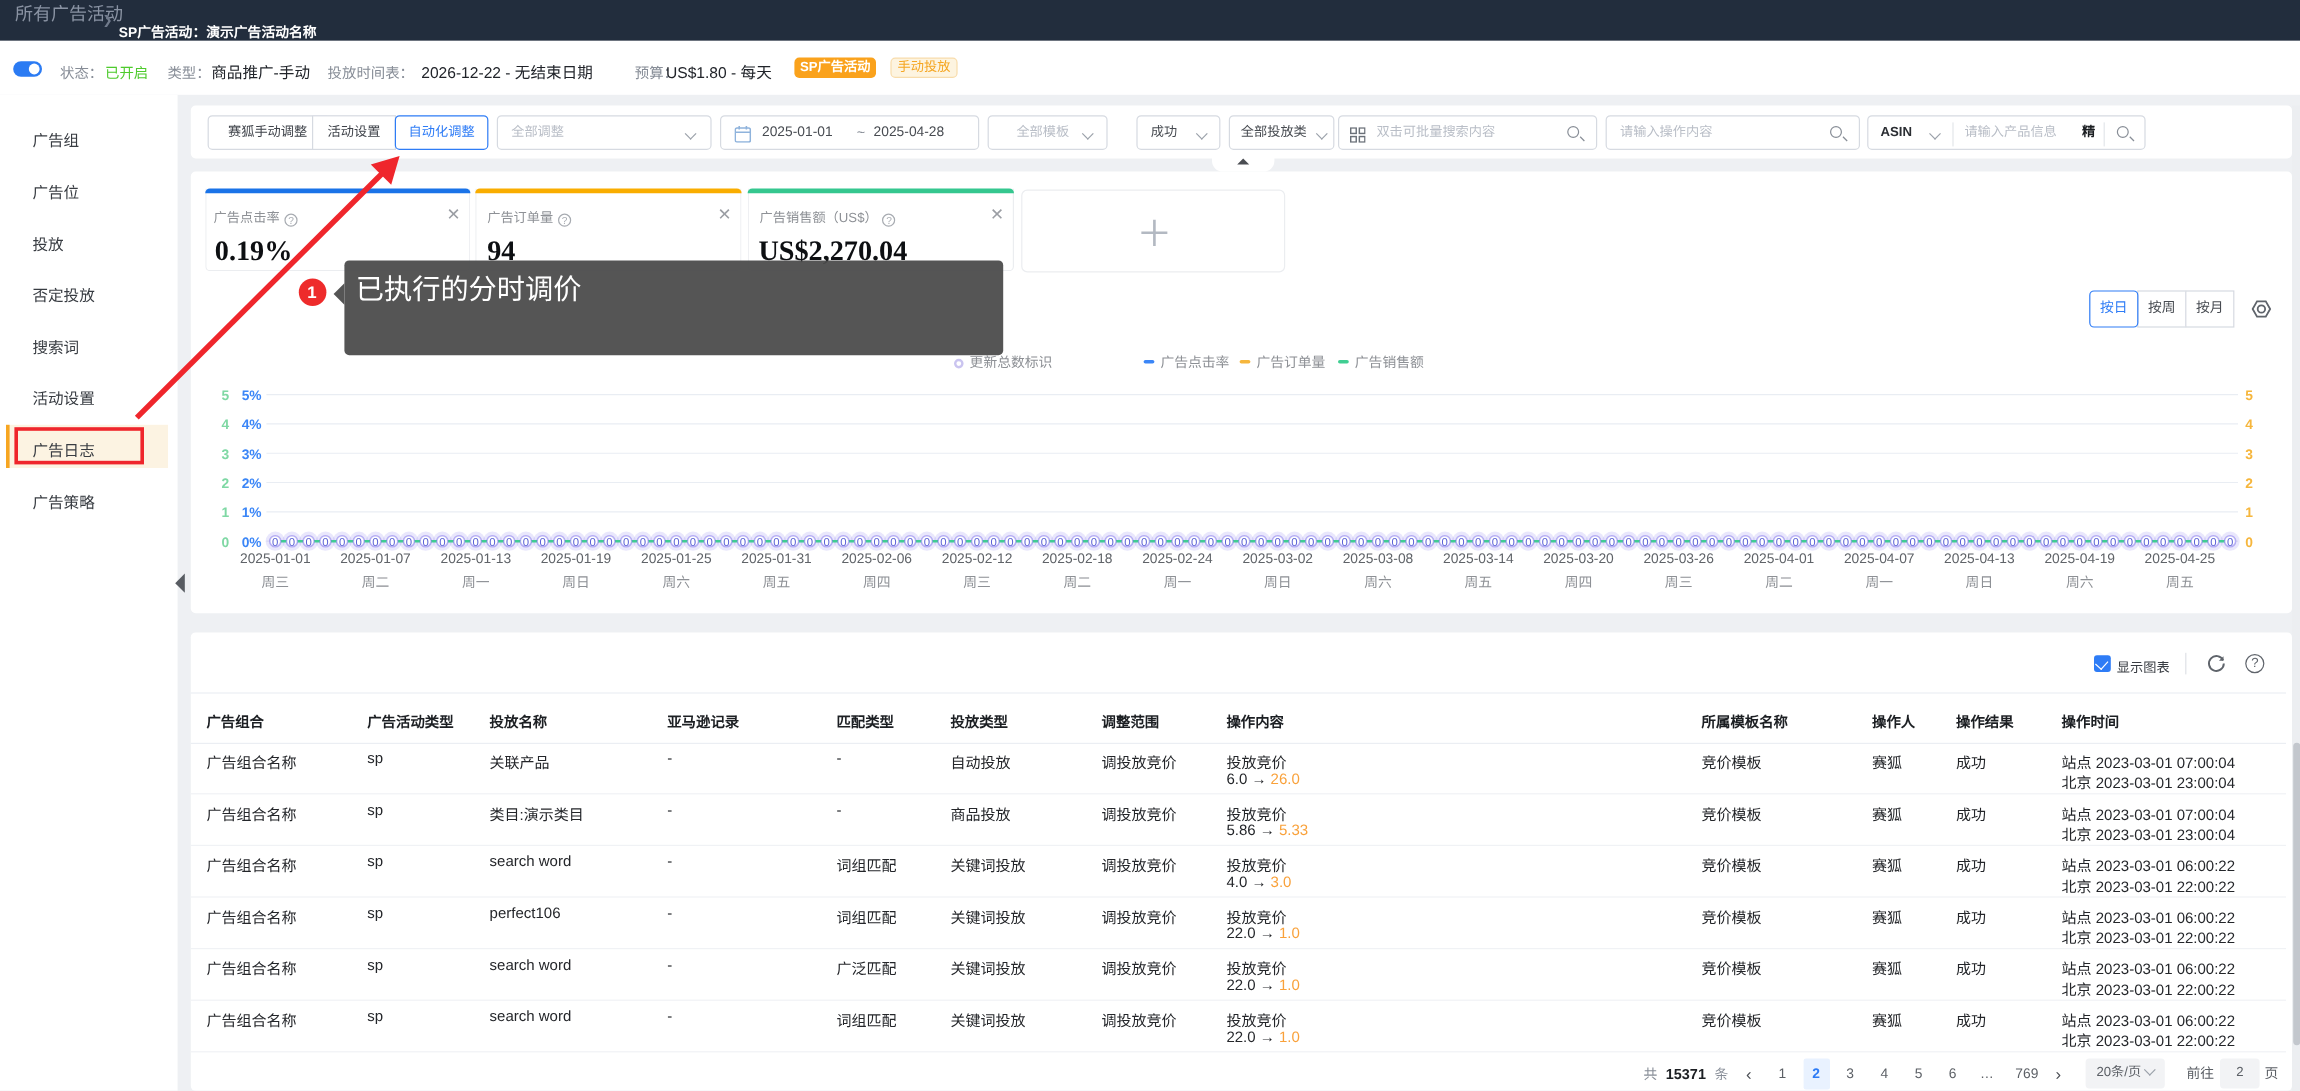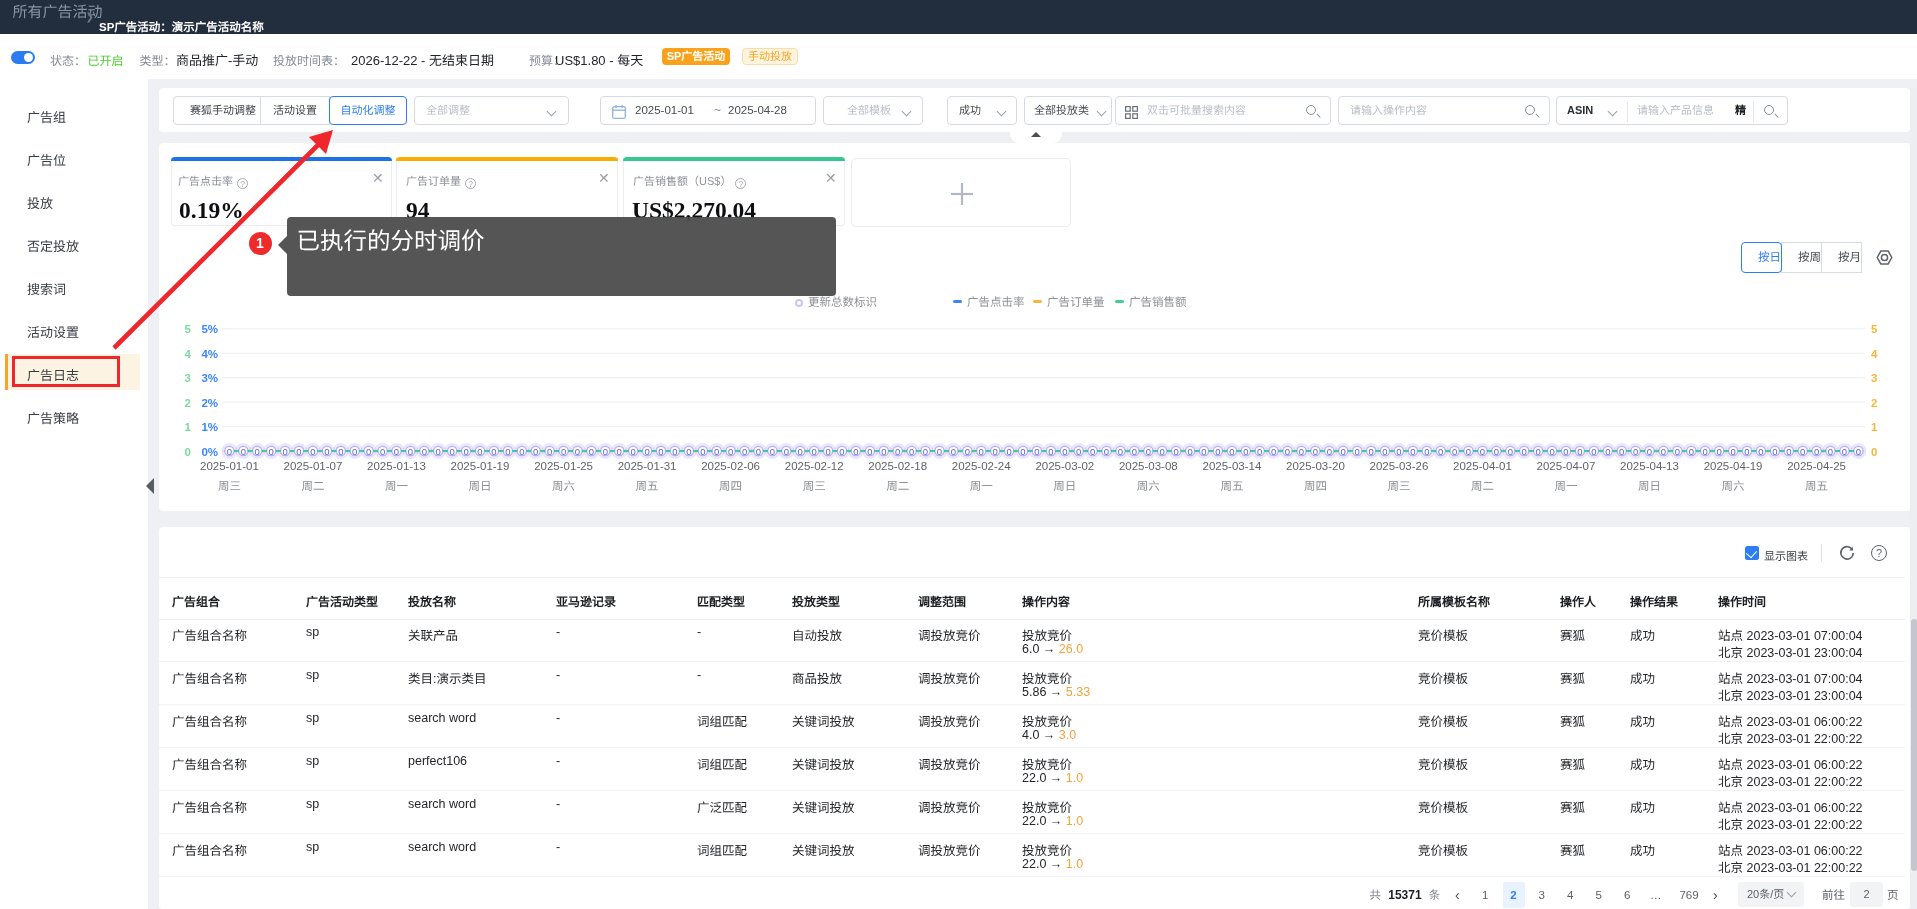--- a/index.html
+++ b/index.html
@@ -35,21 +35,21 @@
 .tab{position:absolute;left:1010px;top:126px;width:52px;height:16.5px;background:#fff;border-radius:0 0 9px 9px;z-index:3}
 .tab:after{content:"";position:absolute;left:21px;top:6px;border-left:5px solid transparent;border-right:5px solid transparent;border-bottom:5px solid #4a4d52}
 
 .mcard{position:absolute;top:157.3px;height:68.5px;background:#fff;border:1px solid #ebedf0;border-top:none;border-radius:0 0 4px 4px}
 .mbar{position:absolute;top:157.3px;height:4.2px;border-radius:4px 4px 0 0}
 .mtitle{position:absolute;top:172px;font-size:11px;color:#8e9196;white-space:nowrap}
 .mval{position:absolute;top:197px;font-size:23.5px;font-weight:bold;color:#0d0f12;font-family:"Liberation Serif",serif}
 .mx{position:absolute;top:170px;font-size:14px;color:#9b9ea4}
 .qi{display:inline-block;width:11px;height:11px;border:1px solid #a7abb1;border-radius:50%;font-size:8.5px;color:#a7abb1;text-align:center;line-height:10px;vertical-align:-1.5px;margin-left:4px}
 
-.pbtn{position:absolute;top:242px;width:41px;height:31px;border:1px solid #d6dae1;background:#fff;font-size:11.5px;color:#474b51;text-align:right;line-height:29px}
+.pbtn{position:absolute;top:242px;width:41px;height:31px;border:1px solid #d6dae1;background:#fff;font-size:11.5px;color:#474b51;text-align:center;line-height:29px}
 .pbtn.sel{border:1px solid #2e7cf6;border-radius:4px;color:#2e7cf6;z-index:2}
 
 .leg{position:absolute;top:293px;font-size:11.5px;color:#8d9095;white-space:nowrap}
 .lring{display:inline-block;width:8px;height:8px;border:2px solid #cac4f0;border-radius:50%;vertical-align:-1px;margin-right:5px}
 .ldash{display:inline-block;width:9px;height:3px;border-radius:1.5px;vertical-align:3px;margin-right:5px}
 
 .th{position:absolute;top:592px;font-size:12px;font-weight:bold;color:#1c1f23;white-space:nowrap}
 .trow{position:absolute;left:159px;width:1746px;height:43.1px;border-bottom:1px solid #f0f2f5}
 .trow .c{position:absolute;top:6px;font-size:12.5px;color:#24262a;white-space:nowrap}
 .trow .c2{top:22.5px}
@@ -110,21 +110,21 @@
 </div>
 <div class="collapse"></div>
 
 <div class="card" style="left:159px;top:88px;width:1751px;height:43.5px"></div>
 <div class="tab"></div>
 <div class="btn-grp">
   <div class="bg-btn" style="left:0;width:100px;border-radius:4px 0 0 4px">赛狐手动调整</div>
   <div class="bg-btn" style="left:87px;width:70px">活动设置</div>
   <div class="bg-btn bg-sel" style="left:156px;width:78px">自动化调整</div>
 </div>
-<div class="fc" style="left:414px;width:155px;padding-left:11px"><span class="ph">全部调整</span><i class="caret" style="right:13px"></i></div>
+<div class="fc" style="left:414px;width:179px;padding-left:11px"><span class="ph">全部调整</span><i class="caret" style="right:13px"></i></div>
 <div class="fc" style="left:600px;width:216px">
   <svg style="position:absolute;left:11px;top:8px" width="14" height="14" viewBox="0 0 14 14">
       <rect x="0.7" y="1.7" width="12.6" height="11.6" rx="1.5" fill="none" stroke="#8fb3dc" stroke-width="1.3"></rect>
       <line x1="0.7" y1="5.2" x2="13.3" y2="5.2" stroke="#8fb3dc" stroke-width="1.3"></line>
       <line x1="4" y1="0" x2="4" y2="3" stroke="#8fb3dc" stroke-width="1.3"></line>
       <line x1="10" y1="0" x2="10" y2="3" stroke="#8fb3dc" stroke-width="1.3"></line>
     </svg>
   <span style="position:absolute;left:34px;font-size:11.5px">2025-01-01</span>
   <span style="position:absolute;left:113px;color:#878d96;font-size:12px">~</span>
   <span style="position:absolute;left:127px;font-size:11.5px">2025-04-28</span>

